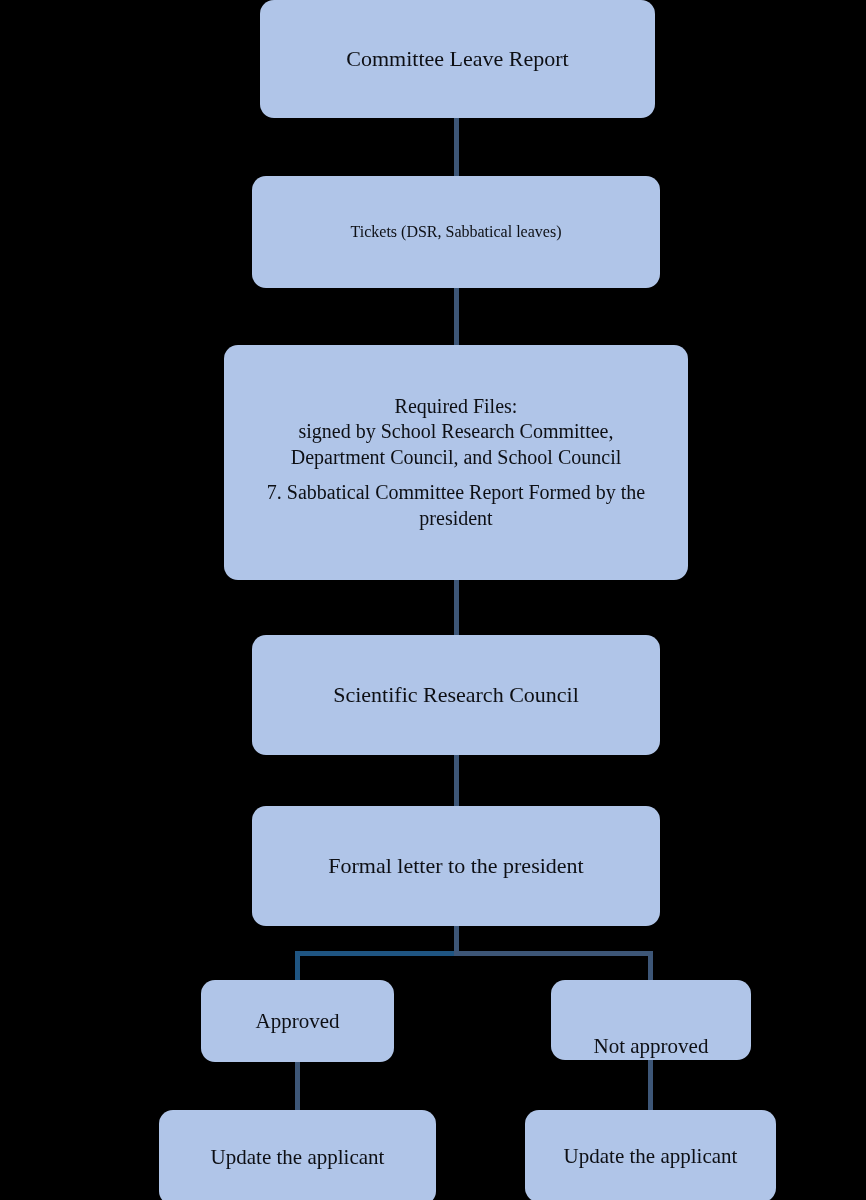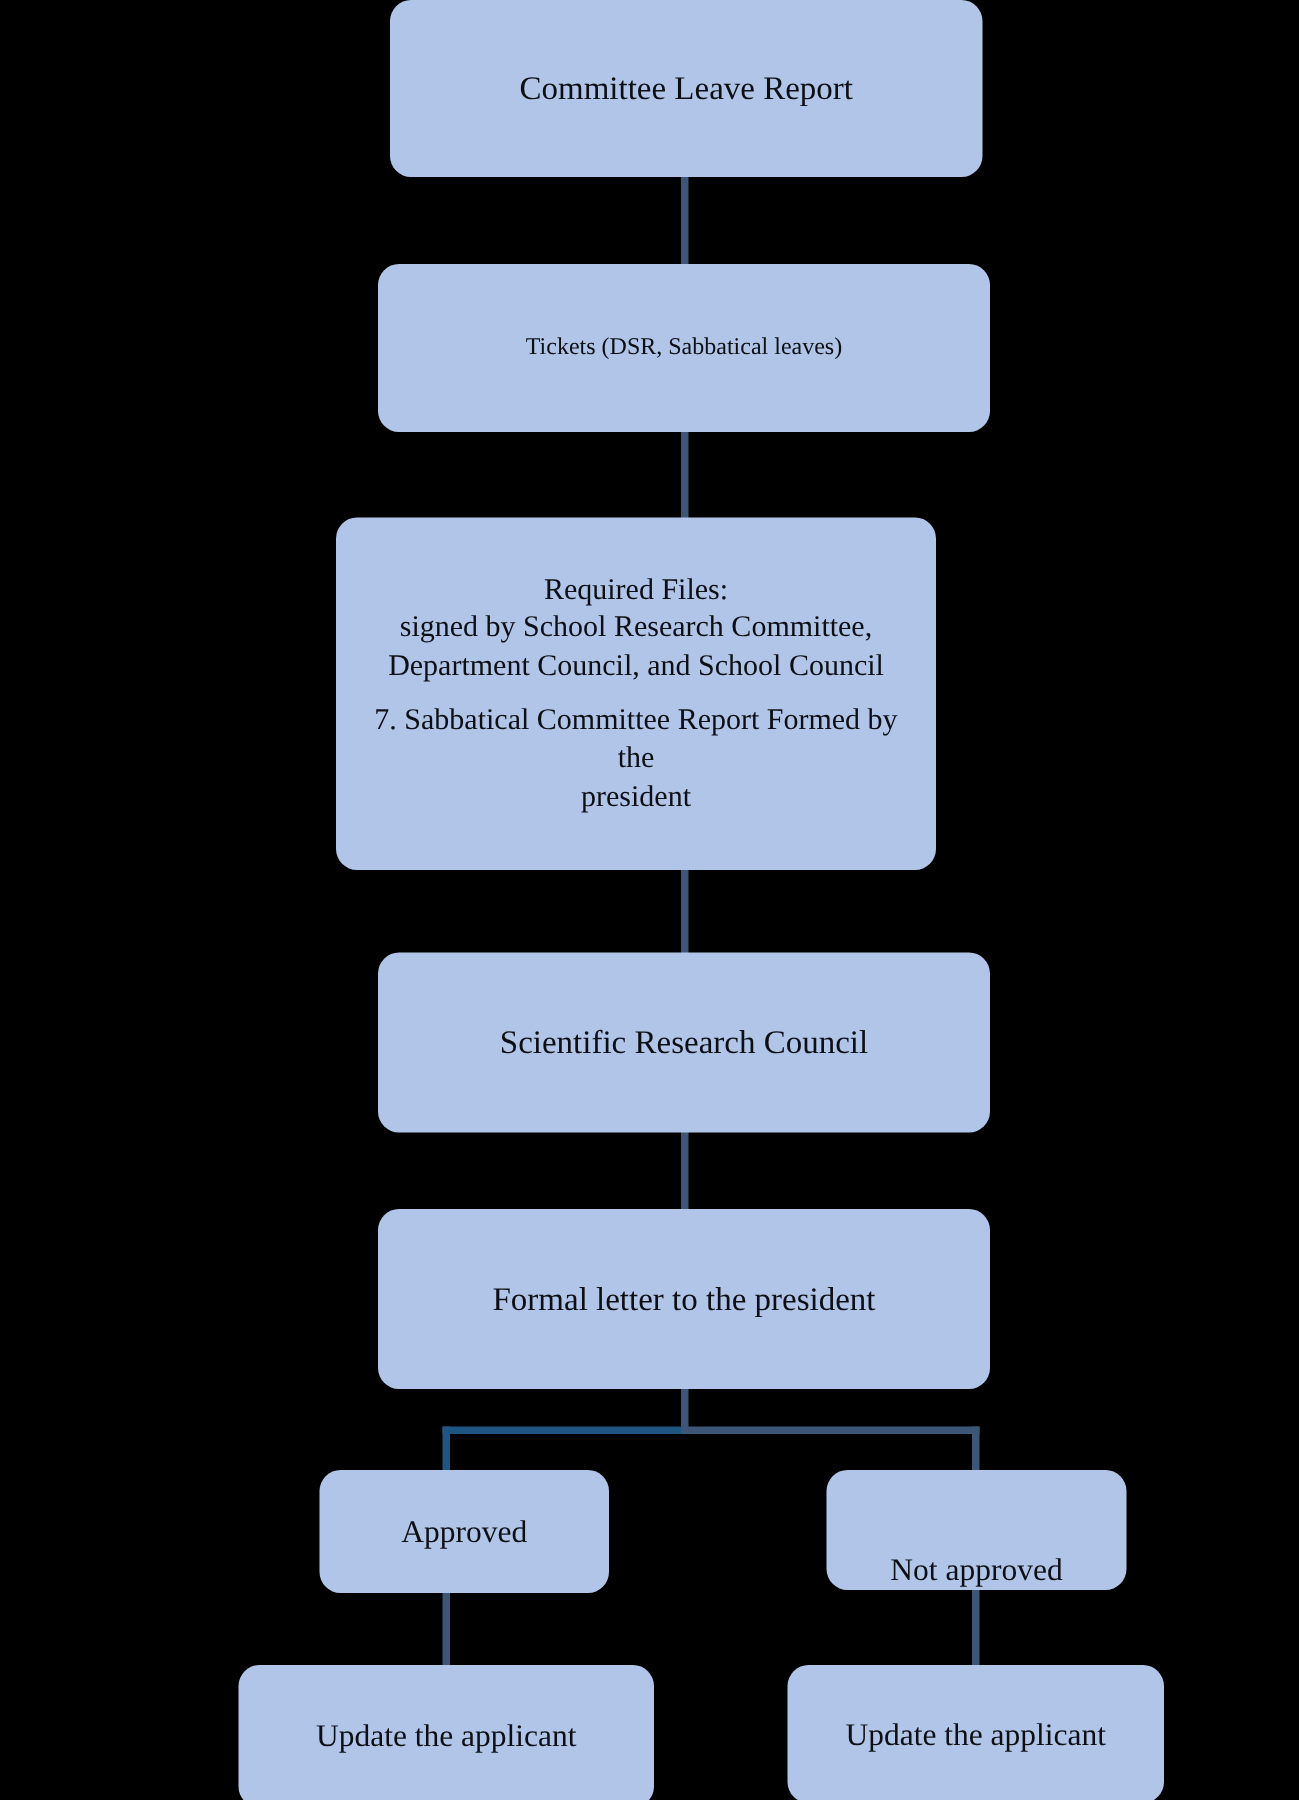--- a/index.html
+++ b/index.html
@@ -30,24 +30,24 @@
   .node .label {
     display: block;
     width: 100%;
     padding: 0 10px;
     box-sizing: border-box;
     line-height: 1.28;
   }
   
   #n-report      { left:260px; top:0px;    width:395px; height:118px; font-size:22px; }
   #n-tickets     { left:252px; top:176px;  width:408px; height:112px; font-size:16px; }
-  #n-files       { left:224px; top:345px;  width:400px; height:235px; font-size:20px; }
+  #n-files       { left:224px; top:345px;  width:464px; height:235px; font-size:20px; }
   #n-council     { left:252px; top:635px;  width:408px; height:120px; font-size:22px; }
   #n-letter      { left:252px; top:806px;  width:408px; height:120px; font-size:22px; }
-  #n-approved    { left:201px; top:980px;  width:193px; height:82px;  font-size:21px;margin-left:12px; }
+  #n-approved    { left:201px; top:980px;  width:193px; height:82px;  font-size:21px; }
   #n-notapproved { left:551px; top:980px;  width:200px; height:80px;  font-size:21px;align-items:flex-end; }
   #n-update-left { left:159px; top:1110px; width:277px; height:95px;  font-size:21px; }
   #n-update-right{ left:525px; top:1110px; width:251px; height:92px;  font-size:21px; }
 
   
   #n-files .label { padding: 0 16px; }
   .files-line { margin: 0; }
   .files-gap { height: 10px; }
 
   

